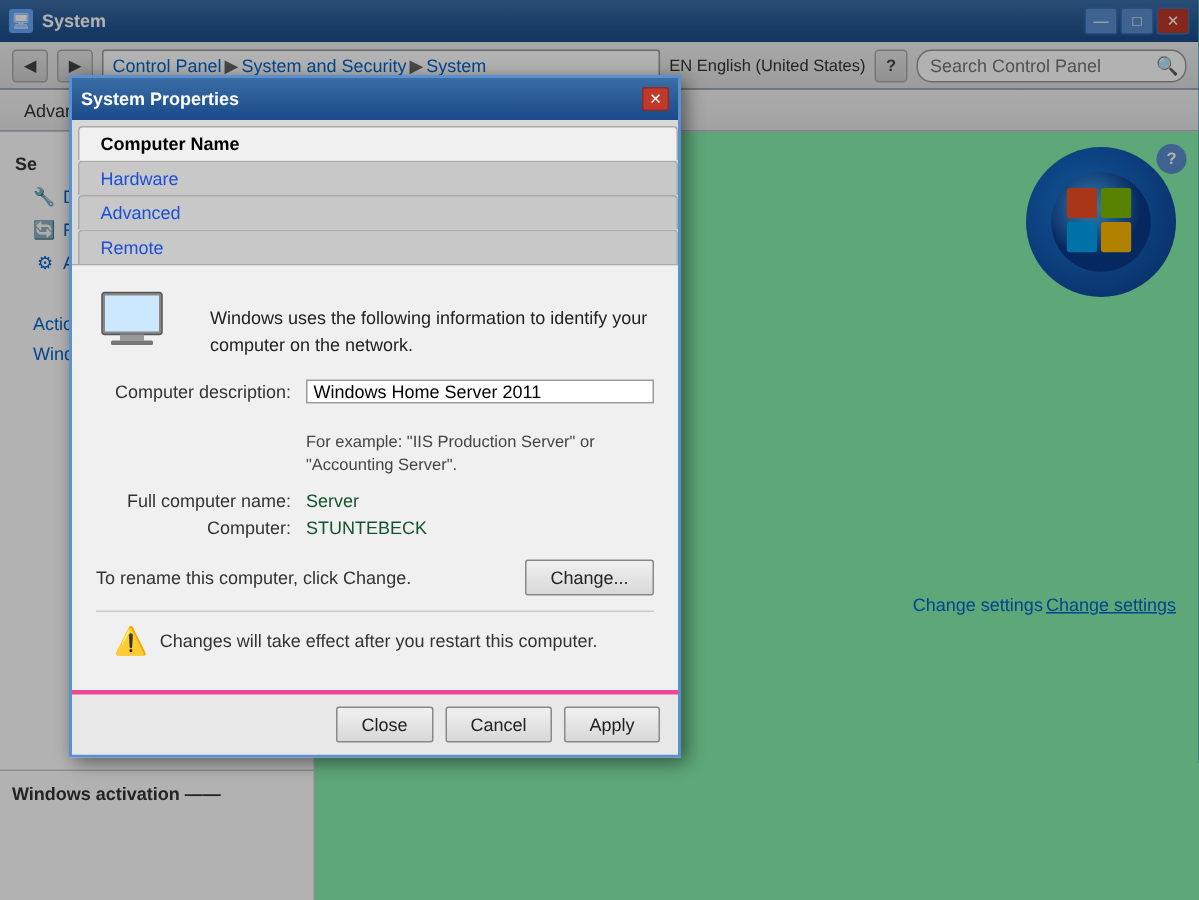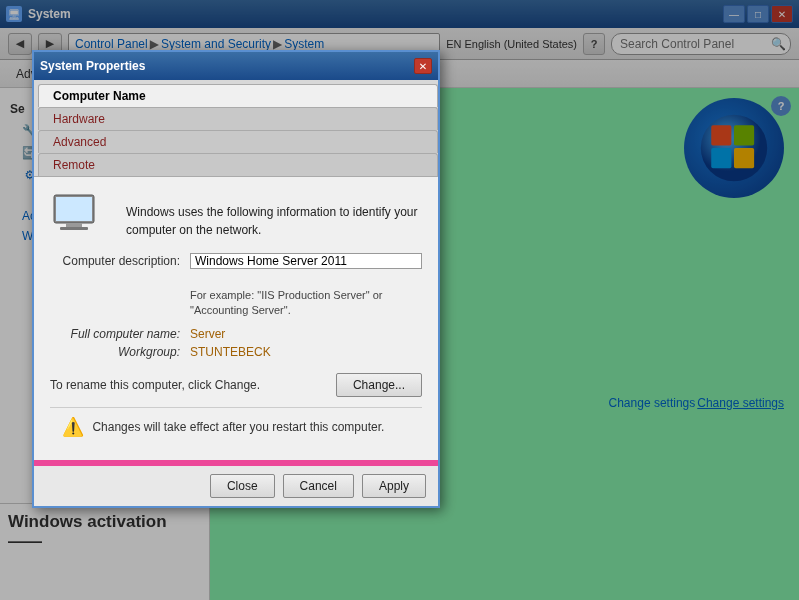--- a/index.html
+++ b/index.html
@@ -216,21 +216,21 @@
     
     .dialog-overlay {
       position: fixed;
       top: 0; left: 0; right: 0; bottom: 0;
       background: rgba(0,0,0,0.3);
       z-index: 100;
       display: flex;
       align-items: flex-start;
       justify-content: flex-start;
       padding-top: 50px;
-      padding-left: 32px;
+      padding-left: 46px;
     }
     .dialog {
       width: 408px;
       background: #f0f0f0;
       border: 2px solid #5a8fd0;
       box-shadow: 3px 3px 12px rgba(0,0,0,0.5);
     }
     .dialog-titlebar {
       background: linear-gradient(to bottom, #3a6ea5 0%, #1a4a8a 100%);
       height: 28px;
@@ -266,21 +266,21 @@
     }
     .dialog-tab {
       padding: 4px 14px;
       font-size: 12px;
       cursor: pointer;
       border: 1px solid #aaa;
       border-bottom: none;
       margin-left: 4px;
       background: #c8c8c8;
       border-radius: 3px 3px 0 0;
-      color: #7f1d1d;
+      color: #1d4ed8;
     }
     .dialog-tab.active {
       background: #f0f0f0;
       font-weight: bold;
       color: #000;
     }
 
     
     .dialog-body {
       padding: 14px 16px;
@@ -334,25 +334,24 @@
     .info-row {
       display: flex;
       margin-bottom: 4px;
     }
     .info-label {
       width: 140px;
       font-size: 12px;
       color: #333;
       text-align: right;
       padding-right: 10px;
-      font-style: italic;
     }
     .info-value {
       font-size: 12px;
-      color: #a16207;
+      color: #14532d;
     }
 
     .rename-row {
       display: flex;
       align-items: center;
       margin-top: 14px;
     }
     .rename-text {
       flex: 1;
       font-size: 12px;
@@ -384,21 +383,21 @@
     .warning-icon {
       font-size: 18px;
     }
 
     
     .dialog-footer {
       display: flex;
       justify-content: flex-end;
       gap: 8px;
       padding: 8px 12px;
-      border-top: 6px solid #ec4899;
+      border-top: 3px solid #ec4899;
       background: #e8e8e8;
     }
   </style>
 </head>
 <body>
 
 <div class="window-title-bar">
   <div class="title-icon">🖥</div>
   <span class="window-title-text">System</span>
   <div class="title-controls">
@@ -446,21 +445,21 @@
     </div>
     <div style="margin-top:20px;"></div>
     <div class="sidebar-item">
       <span>Action Center</span>
     </div>
     <div class="sidebar-item">
       <span>Windows Update</span>
     </div>
 
     <div style="position:absolute; bottom:36px; left:0; width:210px; border-top:1px solid #ccc; padding:8px;">
-      <div style="font-size:17px;color:#333;font-weight:bold;margin-bottom:4px;">Windows activation ——</div>
+      <div style="font-size:12px;color:#333;font-weight:bold;margin-bottom:20px;">Windows activation ——</div>
     </div>
   </div>
 
   <div class="content-area" style="position:relative;">
     <div class="content-help">?</div>
 
     <div class="system-section">
       <div style="display:flex; justify-content:flex-end; margin-bottom:10px;">
 
         <div class="windows-logo">
@@ -548,21 +547,21 @@
         <span>For example: "IIS Production Server" or</span><br>
         <span>"Accounting Server".</span>
       </div>
 
       <div class="info-row">
         <span class="info-label">Full computer name:</span>
         <span class="info-value">Server</span>
       </div>
 
       <div class="info-row">
-        <span class="info-label">Workgroup:</span>
+        <span class="info-label">Computer:</span>
         <span class="info-value">STUNTEBECK</span>
       </div>
 
       <div class="rename-row">
         <span class="rename-text">To rename this computer, click Change.</span>
         <button class="btn">Change...</button>
       </div>
 
       <div class="dialog-warning">
         <span class="warning-icon">⚠️</span>

